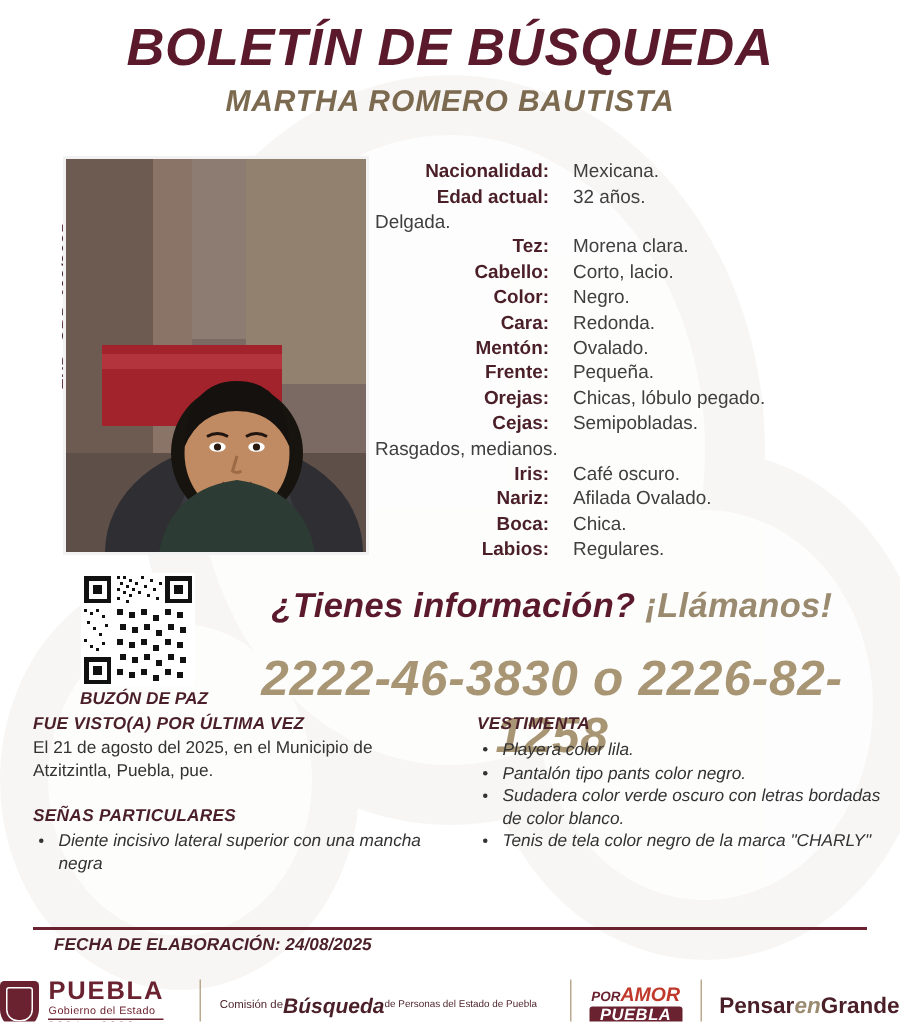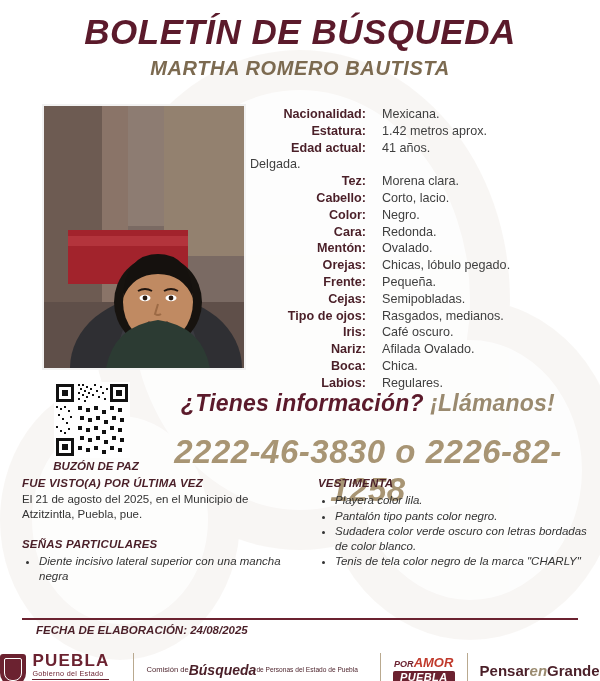--- a/index.html
+++ b/index.html
@@ -341,26 +341,22 @@
       <path d="M62 262 q8 -42 52 -48 q44 6 52 48 z" fill="#2c3b33"></path>
     </svg>
   </div>
 
   <div class="desc">
     <div class="desc-row">
         <span class="desc-label">Nacionalidad:</span>
         <span class="desc-value">Mexicana.</span>
       </div>
     <div class="desc-row">
-        <span class="desc-label">Estatura:</span>
-        <span class="desc-value">1.42 metros aprox.</span>
-      </div>
-    <div class="desc-row">
         <span class="desc-label">Edad actual:</span>
-        <span class="desc-value">41 años.</span>
+        <span class="desc-value">32 años.</span>
       </div>
     <div class="desc-row">
         <span class="desc-value">Delgada.</span>
       </div>
     <div class="desc-row">
         <span class="desc-label">Tez:</span>
         <span class="desc-value">Morena clara.</span>
       </div>
     <div class="desc-row">
         <span class="desc-label">Cabello:</span>
@@ -372,33 +368,32 @@
       </div>
     <div class="desc-row">
         <span class="desc-label">Cara:</span>
         <span class="desc-value">Redonda.</span>
       </div>
     <div class="desc-row">
         <span class="desc-label">Mentón:</span>
         <span class="desc-value">Ovalado.</span>
       </div>
     <div class="desc-row">
+        <span class="desc-label">Frente:</span>
+        <span class="desc-value">Pequeña.</span>
+      </div>
+    <div class="desc-row">
         <span class="desc-label">Orejas:</span>
         <span class="desc-value">Chicas, lóbulo pegado.</span>
       </div>
     <div class="desc-row">
-        <span class="desc-label">Frente:</span>
-        <span class="desc-value">Pequeña.</span>
-      </div>
-    <div class="desc-row">
         <span class="desc-label">Cejas:</span>
         <span class="desc-value">Semipobladas.</span>
       </div>
     <div class="desc-row">
-        <span class="desc-label">Tipo de ojos:</span>
         <span class="desc-value">Rasgados, medianos.</span>
       </div>
     <div class="desc-row">
         <span class="desc-label">Iris:</span>
         <span class="desc-value">Café oscuro.</span>
       </div>
     <div class="desc-row">
         <span class="desc-label">Nariz:</span>
         <span class="desc-value">Afilada Ovalado.</span>
       </div>

